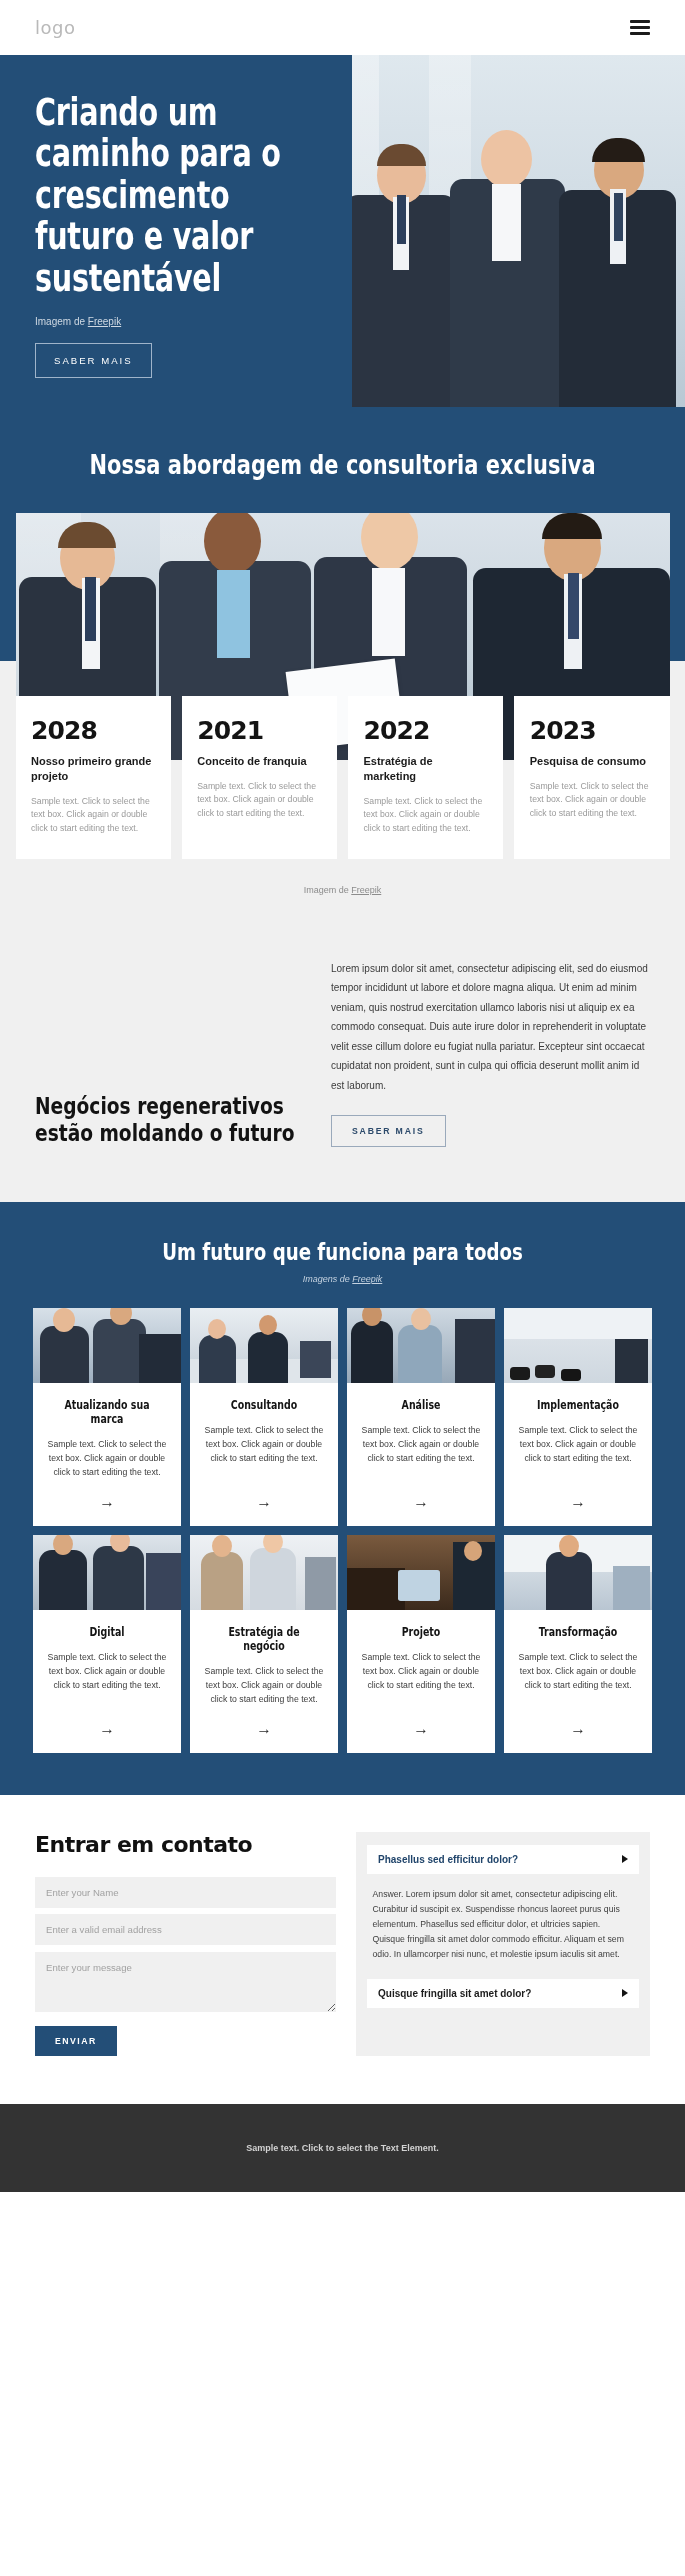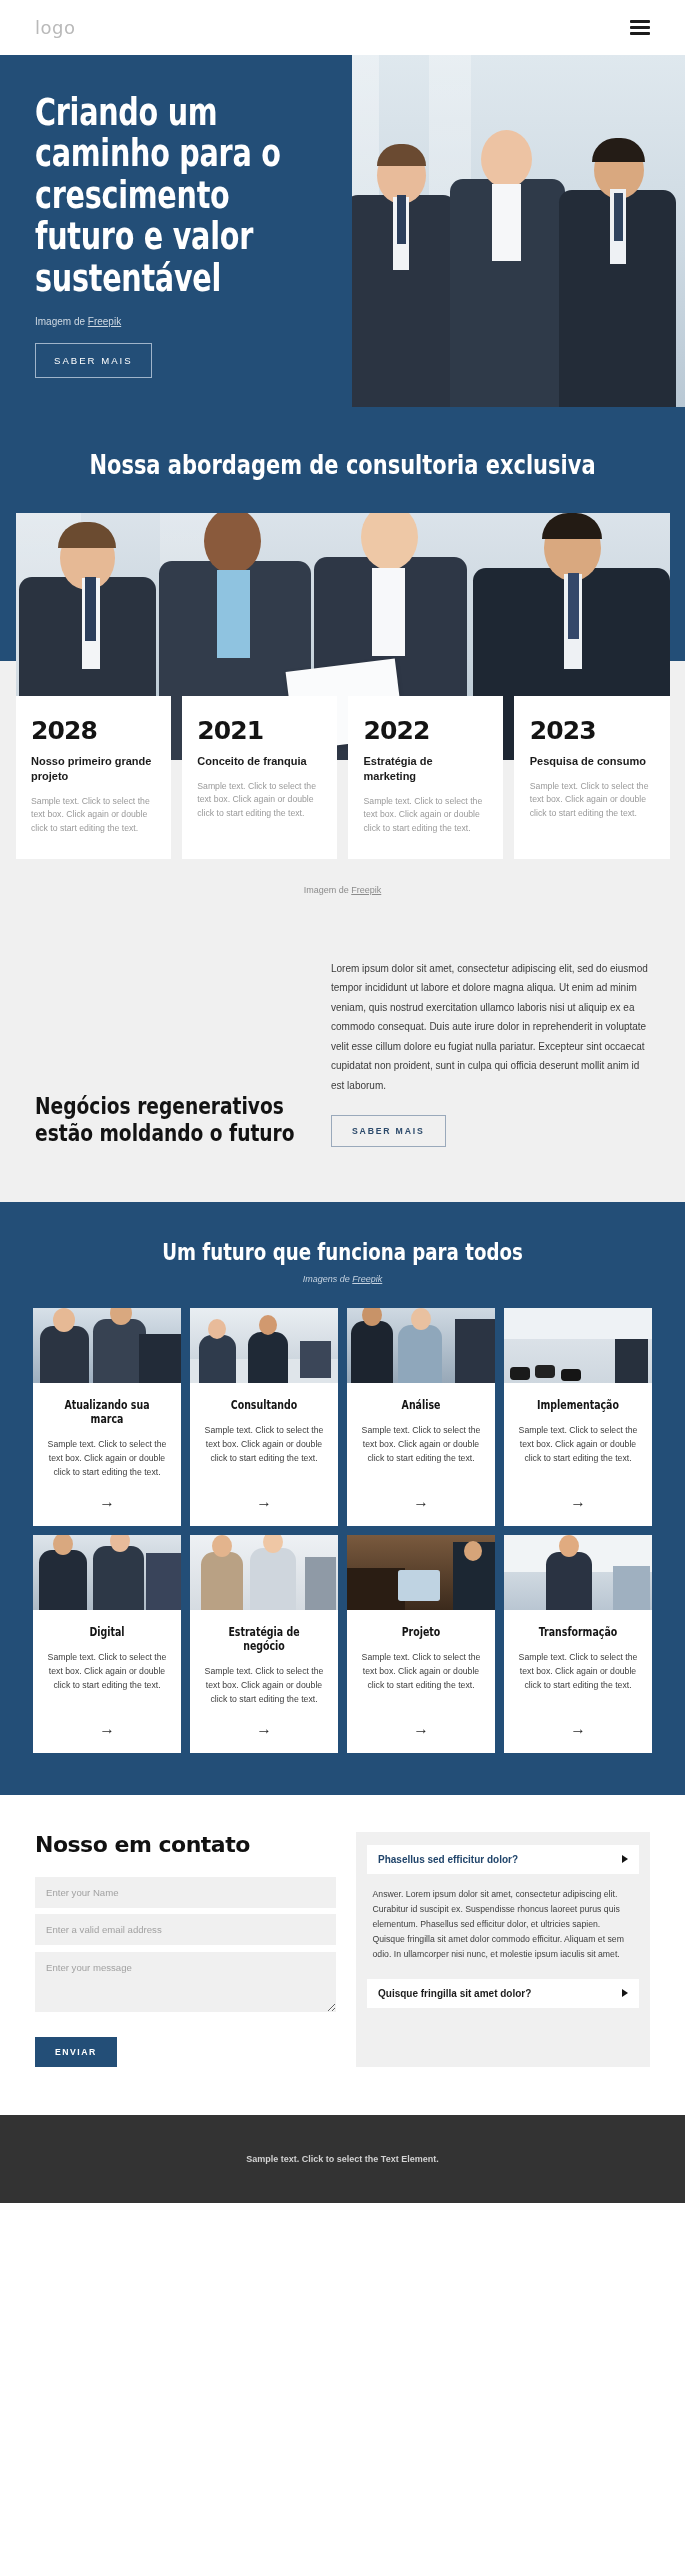--- a/index.html
+++ b/index.html
@@ -279,21 +279,21 @@
   .field::placeholder { color: #a2a2a2; }
   textarea.field { height: 60px; resize: vertical; display: block; }
   .btn-send {
     background: #234e77;
     color: #ffffff;
     border: none;
     font-size: 8.7px;
     letter-spacing: 1.5px;
     font-weight: 700;
     padding: 10px 20px;
-    margin-top: 19px;
+    margin-top: 8px;
     cursor: pointer;
     font-family: "Liberation Sans", sans-serif;
   }
   .faq {
     flex: 1;
     background: #f0f0f0;
     padding: 12.8px 11px;
   }
   .faq-q {
     background: #ffffff;
@@ -583,21 +583,21 @@
           <div class="svc-name">Transformação</div>
           <div class="svc-text">Sample text. Click to select the text box. Click again or double click to start editing the text.</div>
           <div class="svc-arrow">→</div>
         </div>
       </div>
     </div>
   </div>
 
   <div class="contact">
     <div class="contact-left">
-      <div class="contact-title">Nosso em contato</div>
+      <div class="contact-title">Entrar em contato</div>
       <input class="field" type="text" placeholder="Enter your Name" style="">
       <input class="field" type="email" placeholder="Enter a valid email address" style="">
       <textarea class="field" placeholder="Enter your message" style=""></textarea>
       <button class="btn-send">ENVIAR</button>
     </div>
 
     <div class="faq">
       <div class="faq-q">
         <span class="qt">Phasellus sed efficitur dolor?</span>
         <span class="caret"></span>

